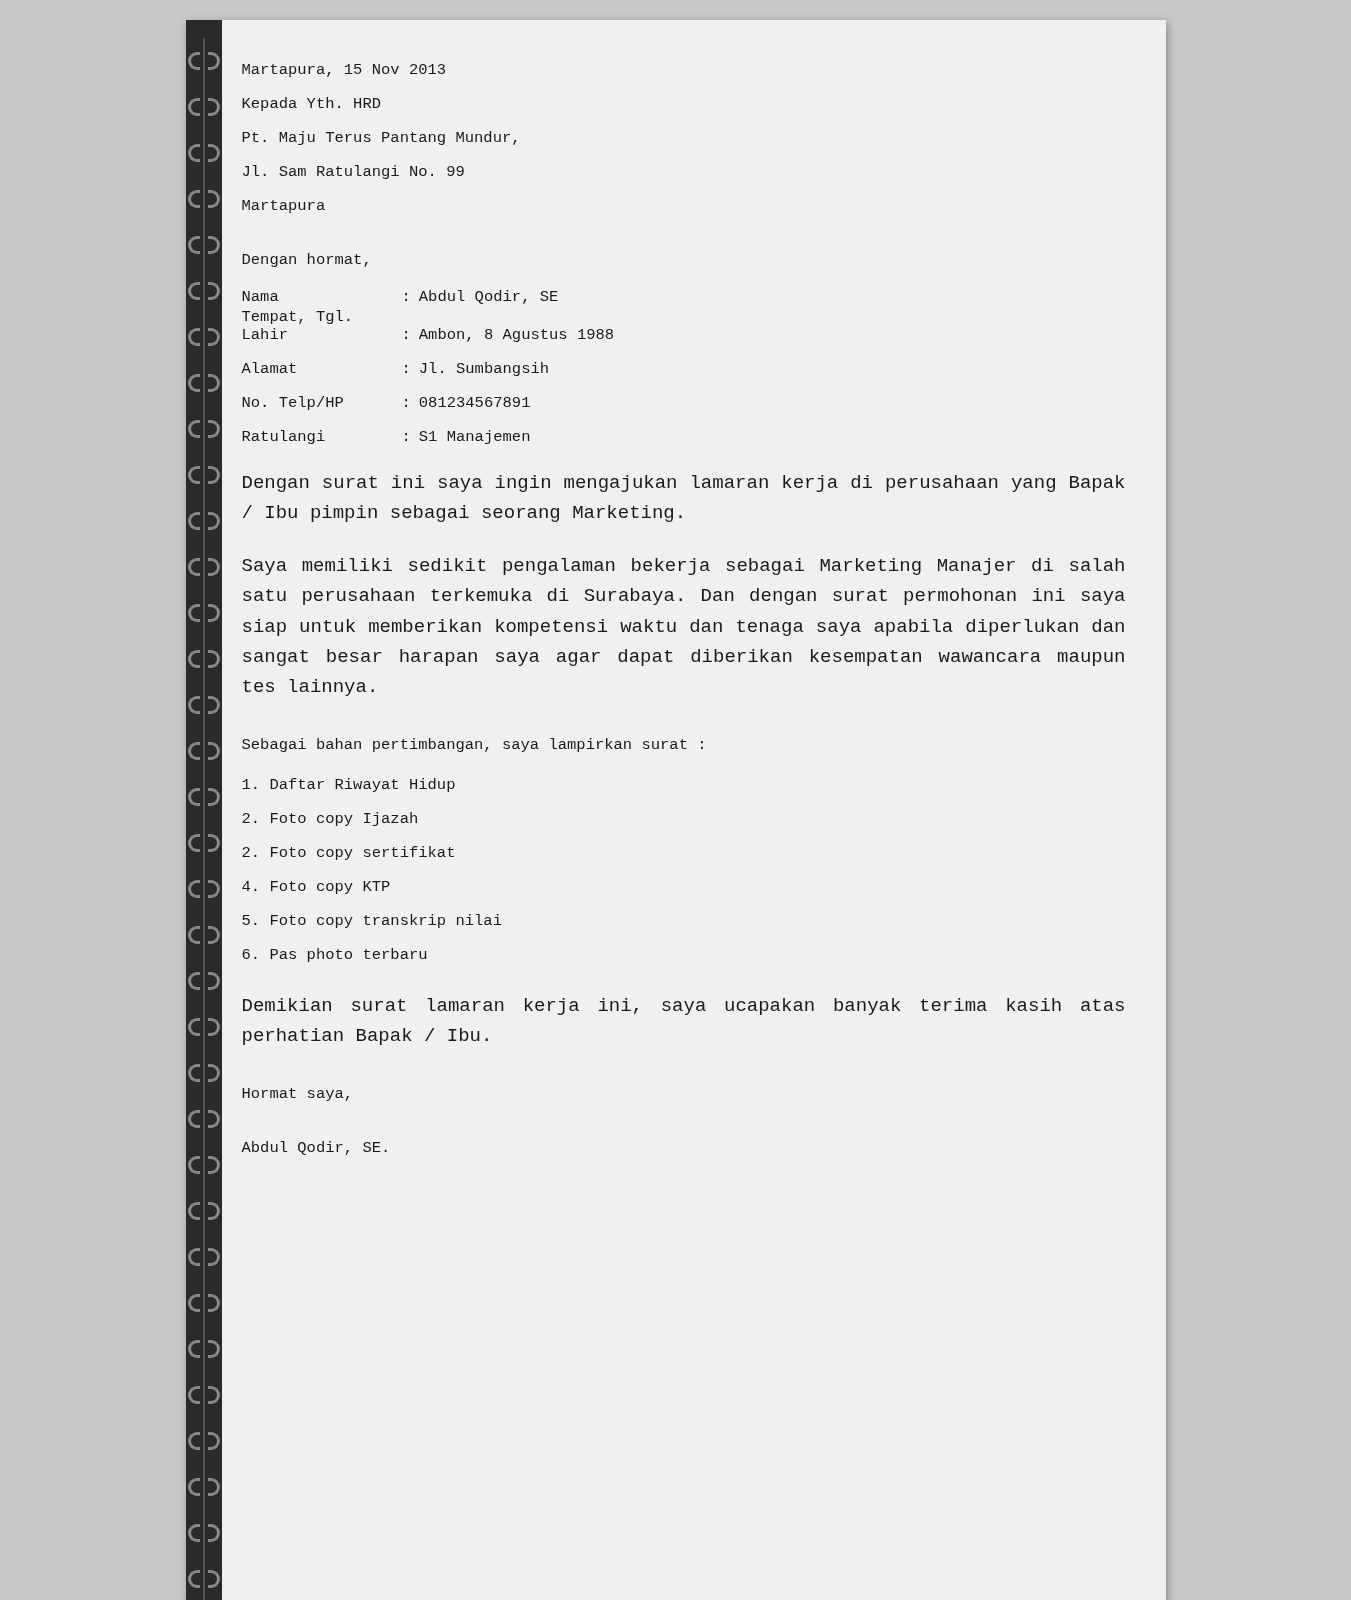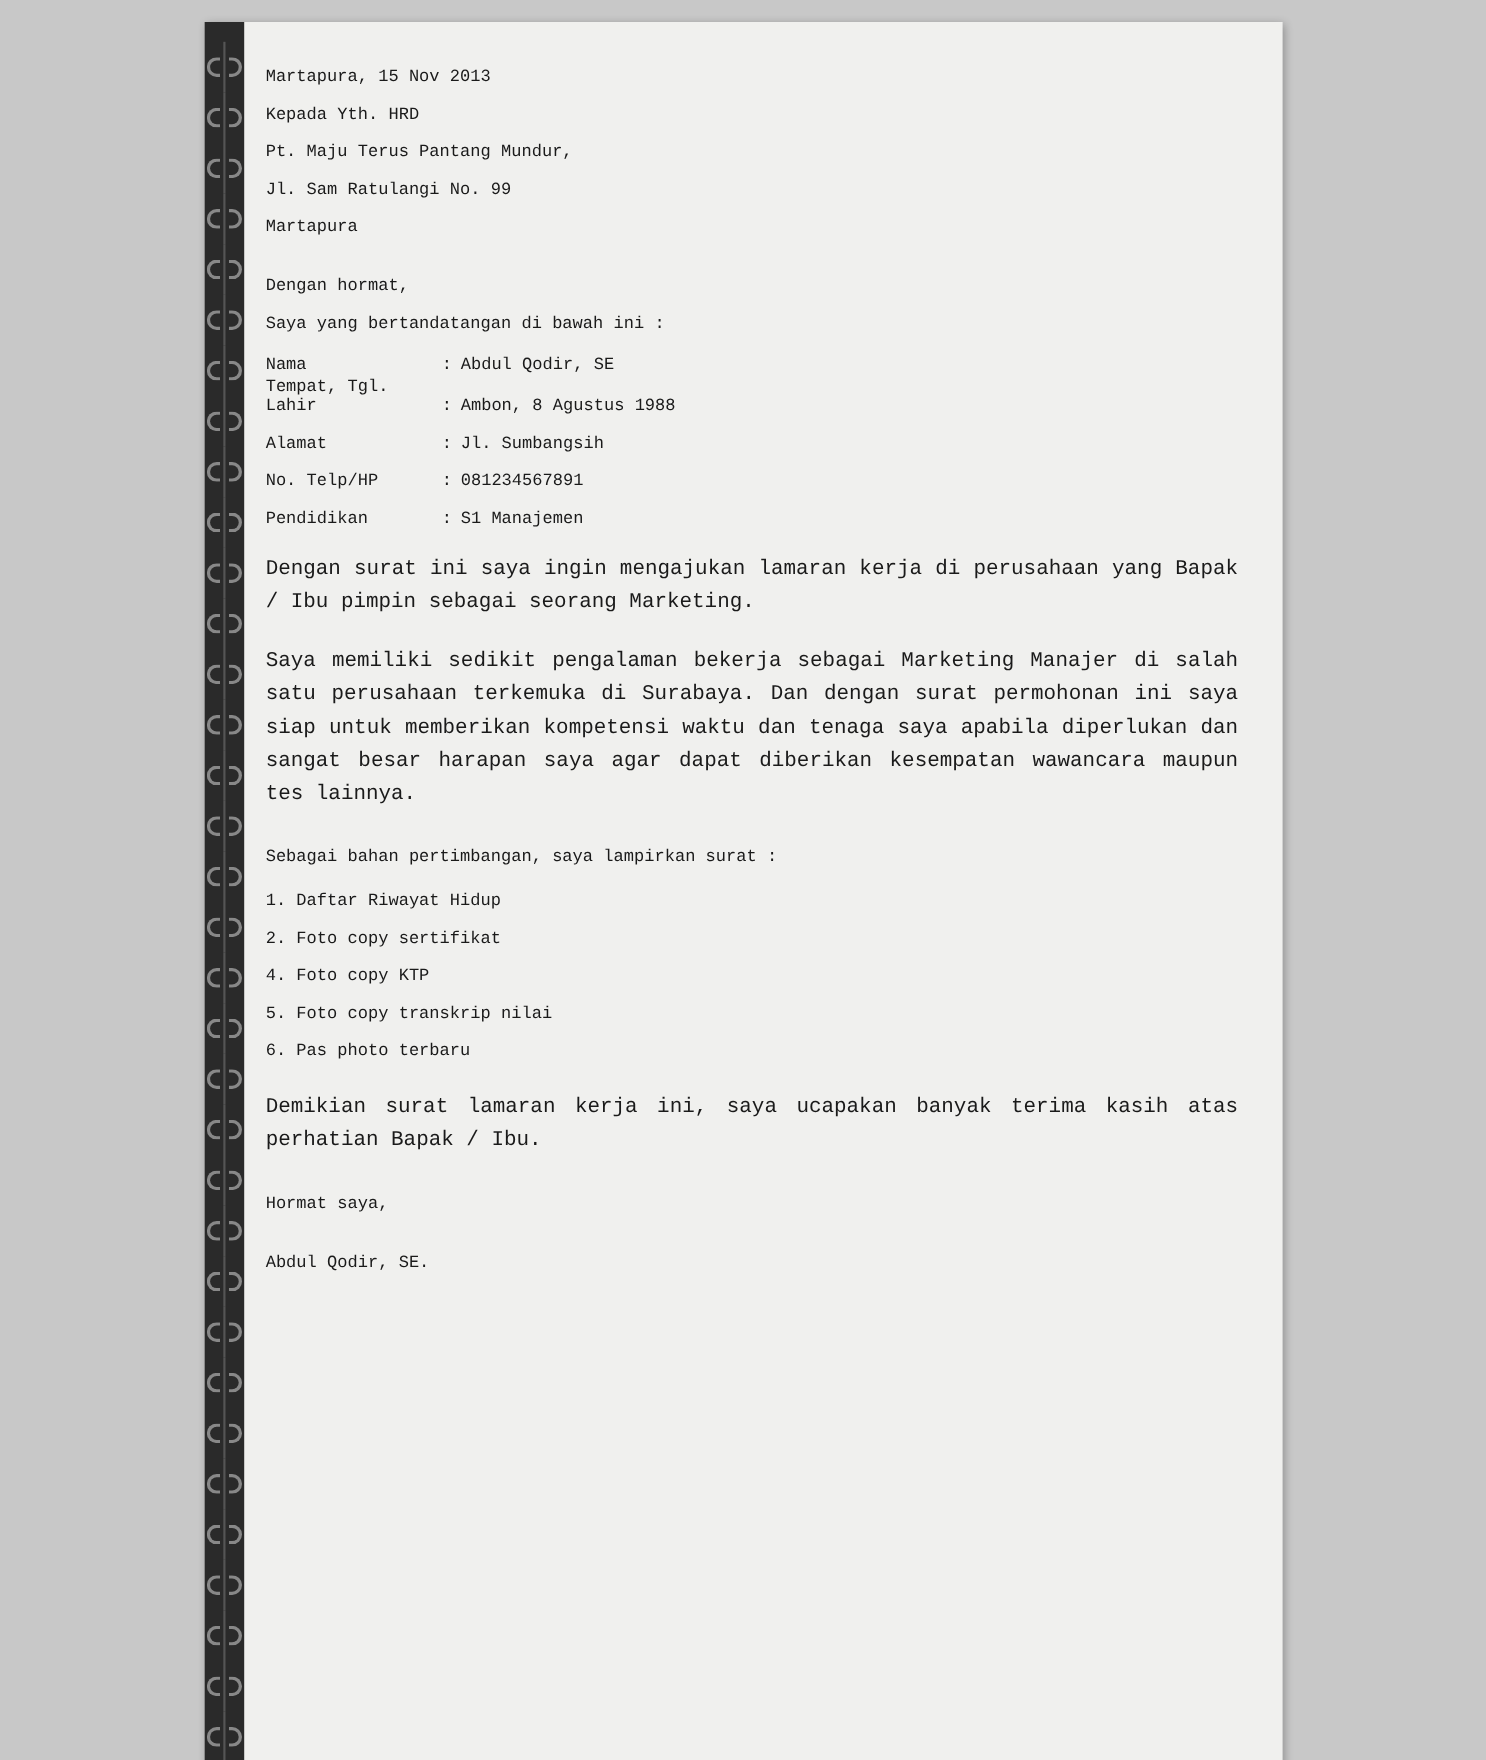--- a/index.html
+++ b/index.html
@@ -354,23 +354,20 @@
       <div class="letter-line">
         <span class="letter-text">Martapura</span>
       </div>
 
       <div class="section-gap"></div>
 
       <div class="letter-line">
         <span class="letter-text">Dengan hormat,</span>
       </div>
 
-      <div class="letter-line">
-        <span class="letter-text">Saya yang bertandatangan di bawah ini :</span>
-      </div>
 
       <div class="letter-line field-row">
         <span class="field-label">Nama</span>
         <span class="field-colon">:</span>
         <span class="field-value">Abdul Qodir, SE</span>
       </div>
       <div class="letter-line field-row">
         <span class="field-label">Tempat, Tgl. Lahir</span>
         <span class="field-colon"> : </span>
         <span class="field-value">Ambon, 8 Agustus 1988</span>
@@ -379,21 +376,21 @@
         <span class="field-label">Alamat</span>
         <span class="field-colon"> : </span>
         <span class="field-value">Jl. Sumbangsih</span>
       </div>
       <div class="letter-line field-row">
         <span class="field-label">No. Telp/HP</span>
         <span class="field-colon"> : </span>
         <span class="field-value">081234567891</span>
       </div>
       <div class="letter-line field-row">
-        <span class="field-label">Pendidikan</span>
+        <span class="field-label">Ratulangi</span>
         <span class="field-colon"> : </span>
         <span class="field-value">S1 Manajemen</span>
       </div>
 
       <div class="section-gap"></div>
 
       <div class="letter-line">
         <span class="paragraph-block">Dengan surat ini saya ingin mengajukan lamaran kerja di perusahaan yang
 Bapak / Ibu pimpin sebagai seorang Marketing.</span>
       </div>
@@ -413,20 +410,23 @@
       <div class="letter-line">
         <span class="letter-text">Sebagai bahan pertimbangan, saya lampirkan surat :</span>
       </div>
 
       <div class="section-gap-small"></div>
 
       <div class="letter-line">
         <span class="list-item">1. Daftar Riwayat Hidup</span>
       </div>
       <div class="letter-line">
+        <span class="list-item">2. Foto copy Ijazah</span>
+      </div>
+      <div class="letter-line">
         <span class="list-item">2. Foto copy sertifikat</span>
       </div>
       <div class="letter-line">
         <span class="list-item">4. Foto copy KTP</span>
       </div>
       <div class="letter-line">
         <span class="list-item">5. Foto copy transkrip nilai</span>
       </div>
       <div class="letter-line">
         <span class="list-item">6. Pas photo terbaru</span>

